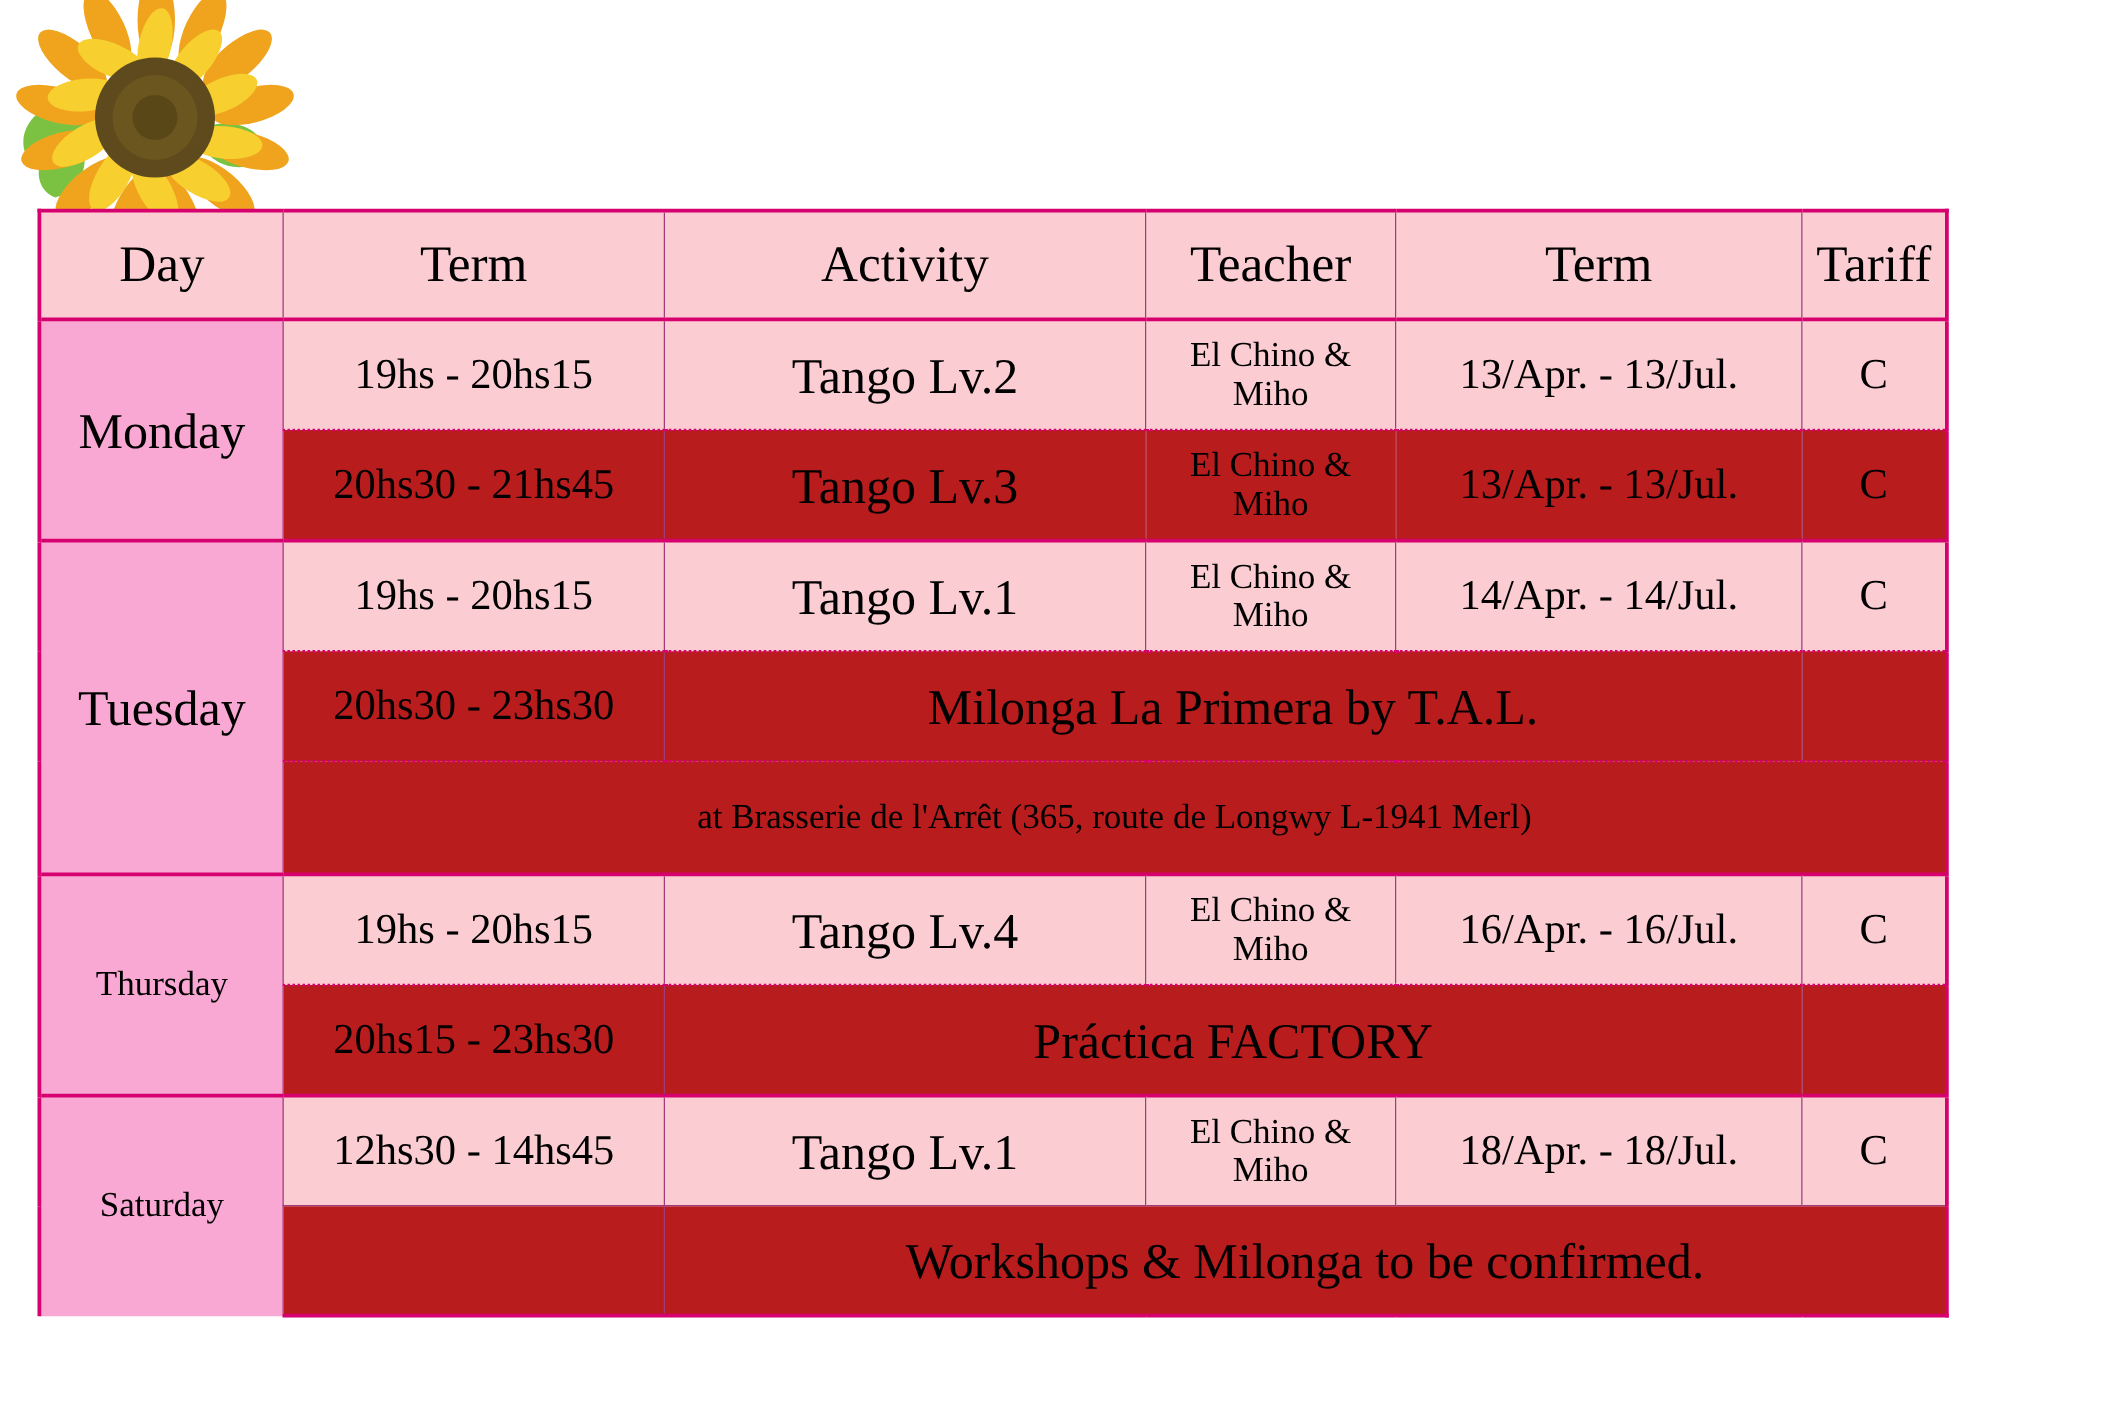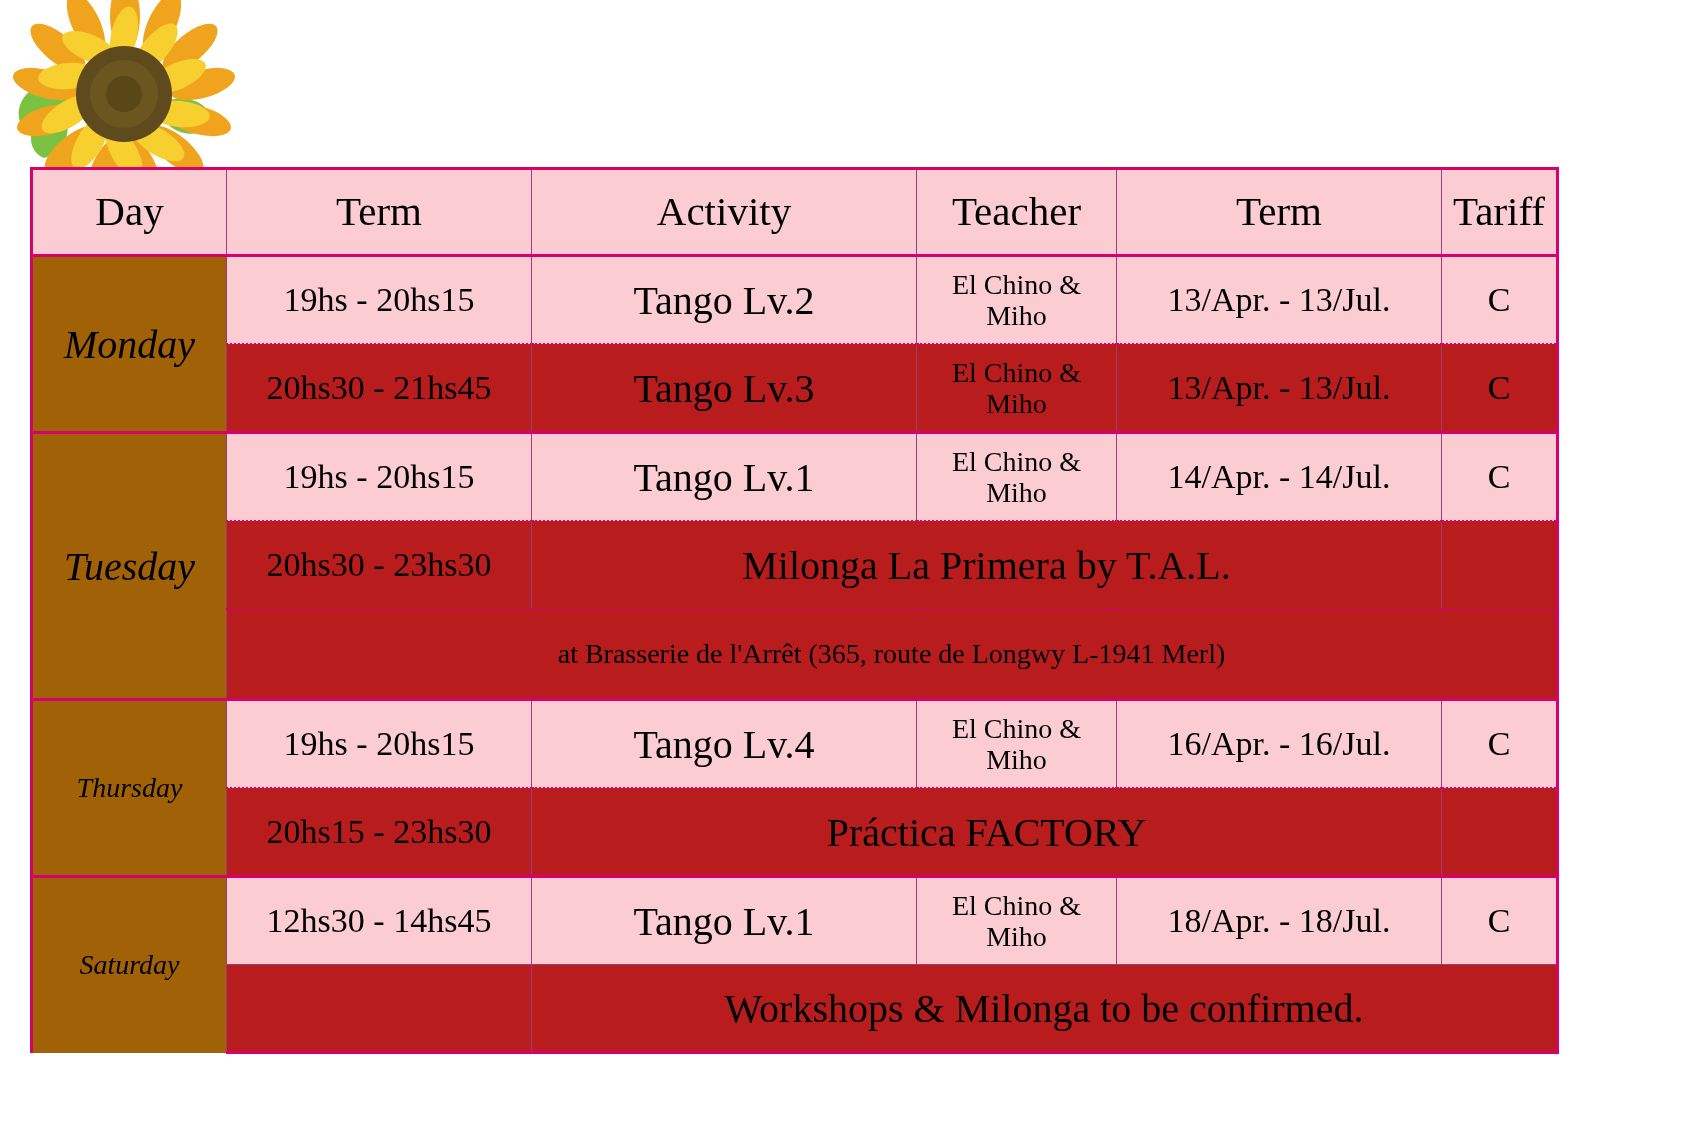--- a/index.html
+++ b/index.html
@@ -88,22 +88,21 @@
   tr.head-row td {
     font-size: 41px;
     height: 84px;
     line-height: 1.05;
   }
   td.head-tariff { font-size: 34px; }
 
   
   td.day-cell {
     font-size: 40px;
-    background: #a16207;
-    font-style: italic;
+    background: #f9a8d4;
   }
   td.day-cell.small { font-size: 28px; }
 
   
   td.time-cell   { font-size: 34px; height: 86px; }
   td.act-cell    { font-size: 40px; }
   td.teach-cell  { font-size: 28px; line-height: 1.12; }
   td.term-cell   { font-size: 34px; }
   td.tariff-cell { font-size: 34px; }
 

